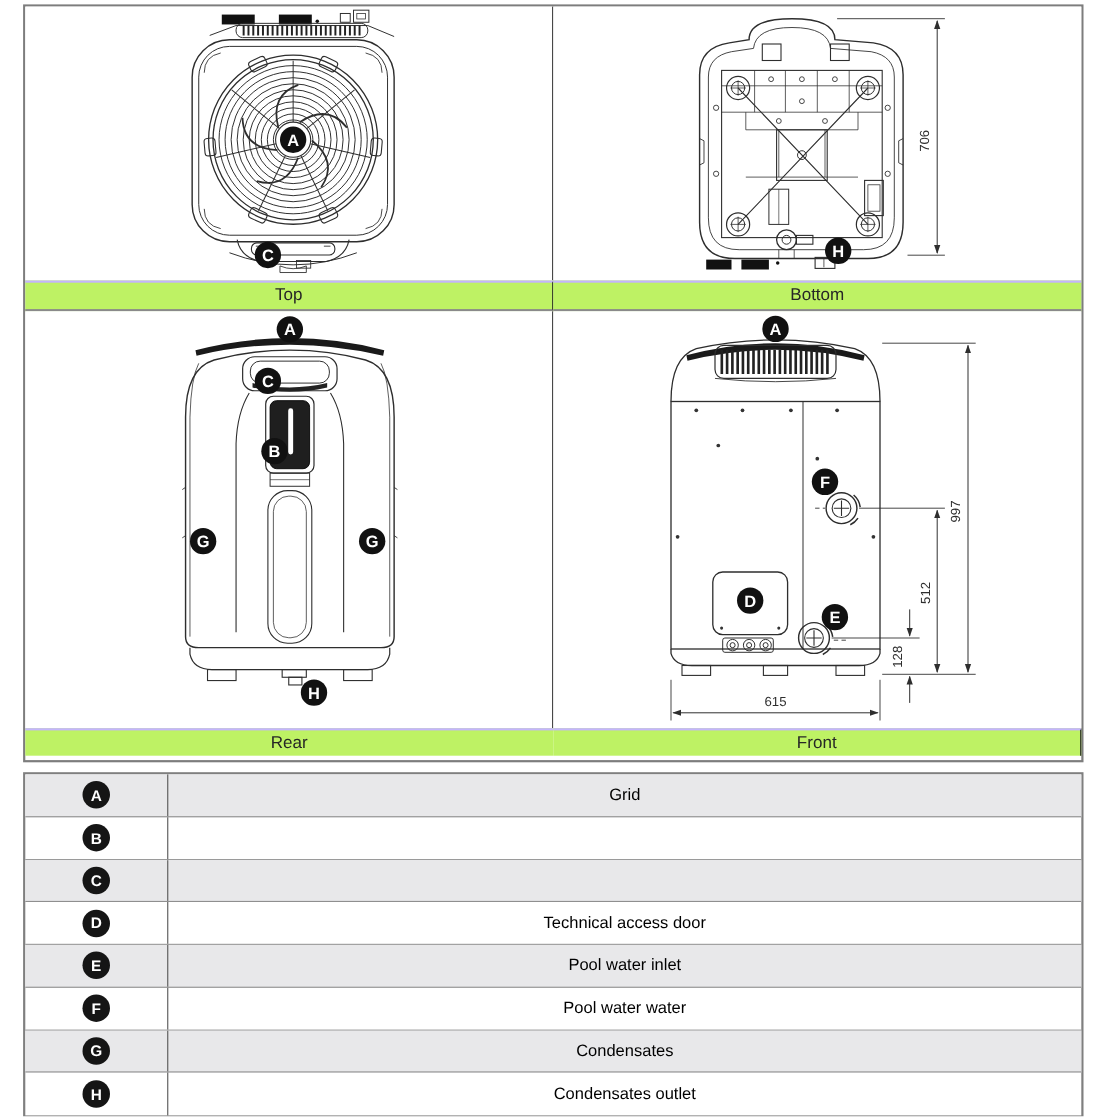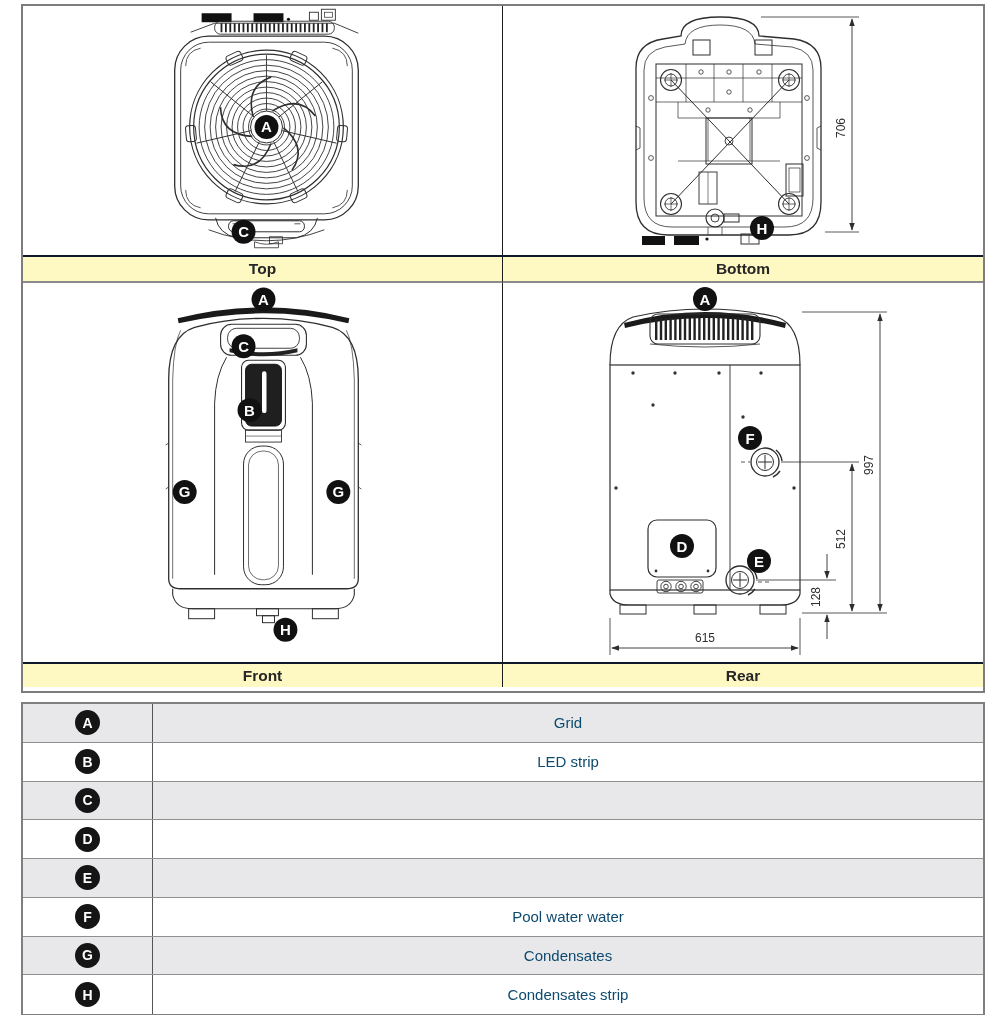--- a/index.html
+++ b/index.html
@@ -5,37 +5,37 @@
   html,body{margin:0;padding:0;background:#fff;}
   .page{position:relative;width:996px;height:1015px;background:#fff;
         font-family:"Liberation Sans", sans-serif;color:#2b2b2b;overflow:hidden;}
   
   .views{position:absolute;left:21px;top:4px;width:960px;height:685px;
          border:2px solid #7d7d7d;display:grid;
          grid-template-columns:1fr 1fr;grid-template-rows:249px 28px 379px 25px;}
   .vcell{position:relative;overflow:hidden;background:#fff;}
   .vcell.leftcol{border-right:1.6px solid #1c1c1c;}
   .labelrow{display:flex;align-items:center;justify-content:center;
-            border-top:2px solid #0f172a;border-bottom:2px solid #8a8a8a;
-            font-weight:bold;font-size:15.5px;color:#262626;background:#fef9c3;}
+            border-top:2px solid #c4b5fd;border-bottom:2px solid #8a8a8a;
+            font-weight:normal;font-size:15.5px;color:#262626;background:#bef264;}
   .labelrow.last{border-bottom:none;}
   .vcell svg{display:block;width:100%;height:100%;}
   svg text{font-family:"Liberation Sans", sans-serif;}
   .dimtxt{font-size:12px;fill:#2e2e2e;}
   .cotxt{font-size:15px;font-weight:bold;fill:#ffffff;}
   
   .legend{position:absolute;left:21px;top:702px;width:960px;height:310px;
           border:2px solid #7f7f7f;display:grid;grid-template-rows:repeat(8,1fr);}
   .lrow{display:grid;grid-template-columns:130px 1fr;border-bottom:1.5px solid #8f8f8f;}
   .lrow:last-child{border-bottom:none;}
   .lrow.gray{background:#e8e8ea;}
   .lcell-letter{display:flex;align-items:center;justify-content:center;
                 border-right:1.6px solid #555;}
   .lcell-label{display:flex;align-items:center;justify-content:center;
-               font-size:15px;color:#0c4a6e;}
+               font-size:15px;color:#000000;}
   .circ{width:25px;height:25px;border-radius:50%;background:#151515;color:#fff;
         display:flex;align-items:center;justify-content:center;
         font-weight:bold;font-size:14px;}
 </style>
 </head>
 <body>
 
 <div class="page">
 
   <div class="views">
@@ -354,78 +354,79 @@
           <circle cx="256" cy="278" r="12" fill="#111"></circle>
           <text class="cotxt" x="256" y="283.5" text-anchor="middle">E</text>
         </g>
         <g>
           <circle cx="179" cy="263" r="12" fill="#111"></circle>
           <text class="cotxt" x="179" y="268.5" text-anchor="middle">D</text>
         </g>
       </svg>
     </div>
 
+    <div class="vcell labelrow last">
+      <span>Rear</span>
+    </div>
     <div class="vcell leftcol labelrow last">
       <span>Front</span>
     </div>
-    <div class="vcell labelrow last">
-      <span>Rear</span>
-    </div>
 
   </div>
 
   <div class="legend">
 
     <div class="lrow gray">
       <div class="lcell-letter">
         <div class="circ">A</div>
       </div>
       <div class="lcell-label">Grid</div>
     </div>
 
     <div class="lrow">
       <div class="lcell-letter">
         <div class="circ">B</div>
       </div>
-      <div class="lcell-label">LED strip</div>
     </div>
 
     <div class="lrow gray">
       <div class="lcell-letter">
         <div class="circ">C</div>
       </div>
     </div>
 
     <div class="lrow">
       <div class="lcell-letter">
         <div class="circ">D</div>
       </div>
+      <div class="lcell-label">Technical access door</div>
     </div>
 
     <div class="lrow gray">
       <div class="lcell-letter">
         <div class="circ">E</div>
       </div>
+      <div class="lcell-label">Pool water inlet</div>
     </div>
 
     <div class="lrow">
       <div class="lcell-letter">
         <div class="circ">F</div>
       </div>
       <div class="lcell-label">Pool water water</div>
     </div>
 
     <div class="lrow gray">
       <div class="lcell-letter">
         <div class="circ">G</div>
       </div>
       <div class="lcell-label">Condensates</div>
     </div>
 
     <div class="lrow">
       <div class="lcell-letter">
         <div class="circ">H</div>
       </div>
-      <div class="lcell-label">Condensates strip</div>
+      <div class="lcell-label">Condensates outlet</div>
     </div>
 
   </div>
 </div>
 
 </body></html>

